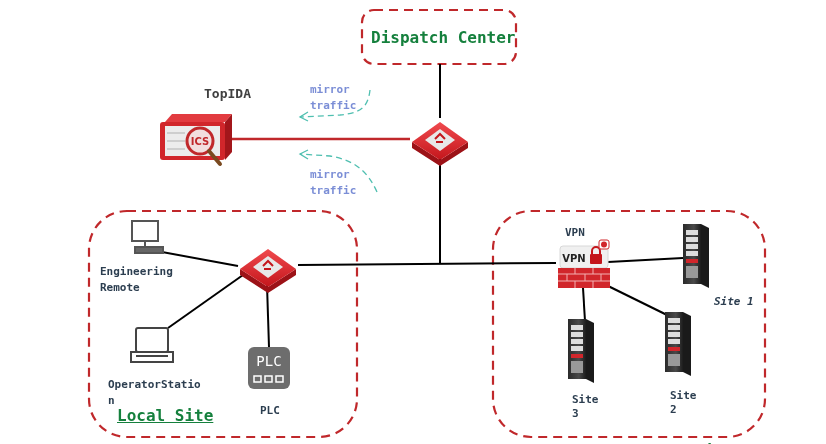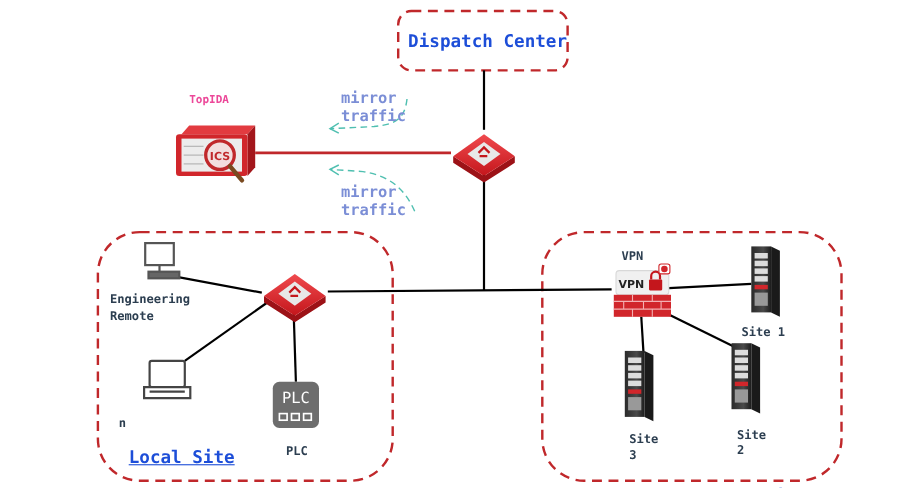--- a/index.html
+++ b/index.html
@@ -1,22 +1,22 @@
 <!DOCTYPE html>
 <html><head>
 <meta charset="utf-8">
 <style>
   html, body { margin:0; padding:0; background:#ffffff; }
   body { width:826px; height:444px; position:relative; overflow:hidden; font-family:"DejaVu Sans Mono","Liberation Mono",monospace; }
   #diagram { position:absolute; left:0; top:0; width:826px; height:444px; }
   .lbl { position:absolute; font-family:"DejaVu Sans Mono","Liberation Mono",monospace; font-weight:bold; white-space:nowrap; }
   .small { font-size:11px; color:#2c3e50; }
-  .big { font-size:16px; color:#1d4ed8; }
-  .topida { font-size:10px; color:#ec4899; }
-  .mirror { font-size:14px; color:#7b8ed6; line-height:16px; }
+  .big { font-size:16px; color:#15803d; }
+  .topida { font-size:13px; color:#404040;margin-left:32px; }
+  .mirror { font-size:11px; color:#7b8ed6; line-height:16px; }
 </style>
 </head>
 <body>
 
 <svg id="diagram" viewBox="0 0 826 444" xmlns="http://www.w3.org/2000/svg">
   <defs>
     <linearGradient id="redTop" x1="0" y1="0" x2="0" y2="1">
       <stop offset="0" stop-color="#f04a4e"></stop>
       <stop offset="1" stop-color="#c4161c"></stop>
     </linearGradient>
@@ -166,26 +166,27 @@
 <div class="lbl mirror" style="left:310px;top:167px;">
   <div>mirror</div>
   <div>traffic</div>
 </div>
 
 <div class="lbl small" style="left:100px;top:264px;line-height:16px;">
   <div>Engineering</div>
   <div>Remote</div>
 </div>
 <div class="lbl small" style="left:108px;top:377px;line-height:16px;">
+  <div>OperatorStatio</div>
   <div>n</div>
 </div>
 <div class="lbl small" style="left:260px;top:404px;">PLC</div>
 
 <div class="lbl small" style="left:565px;top:226px;">VPN</div>
-<div class="lbl small" style="left:674px;top:295px;">Site 1</div>
+<div class="lbl small" style="left:714px;top:295px;font-style:italic;">Site 1</div>
 <div class="lbl small" style="left:670px;top:389px;line-height:14px;">
   <div>Site</div>
   <div>2</div>
 </div>
 <div class="lbl small" style="left:572px;top:393px;line-height:14px;">
   <div>Site</div>
   <div>3</div>
 </div>
 
 </body></html>

